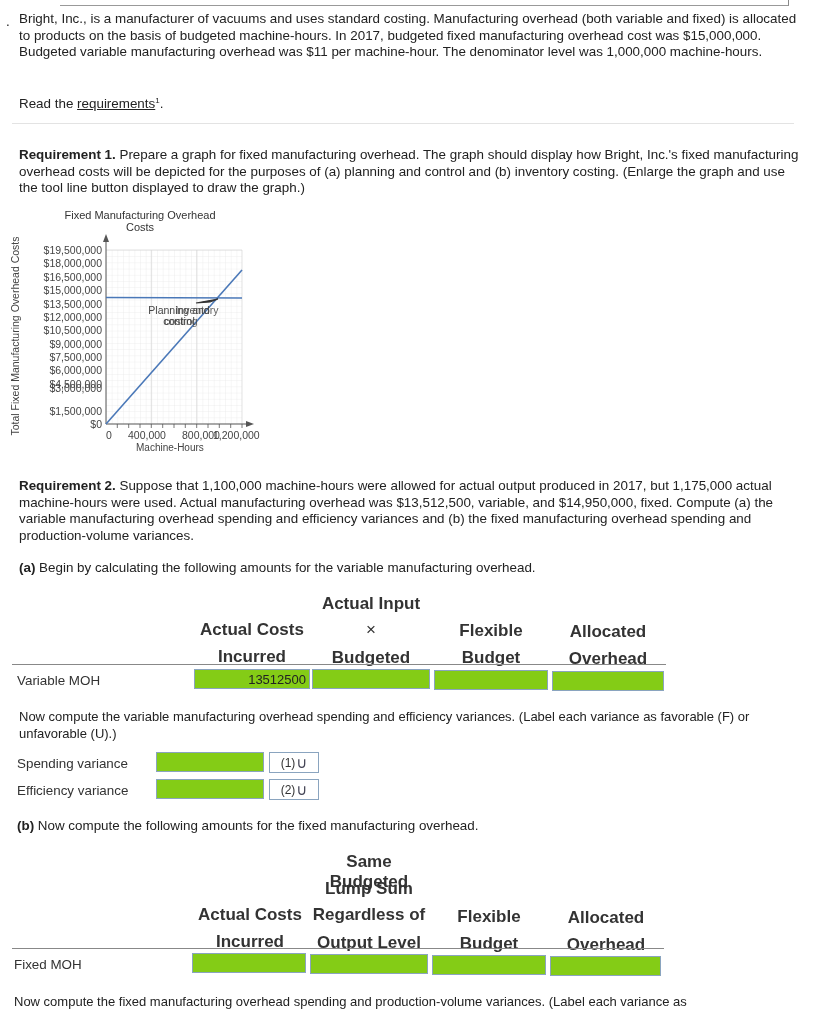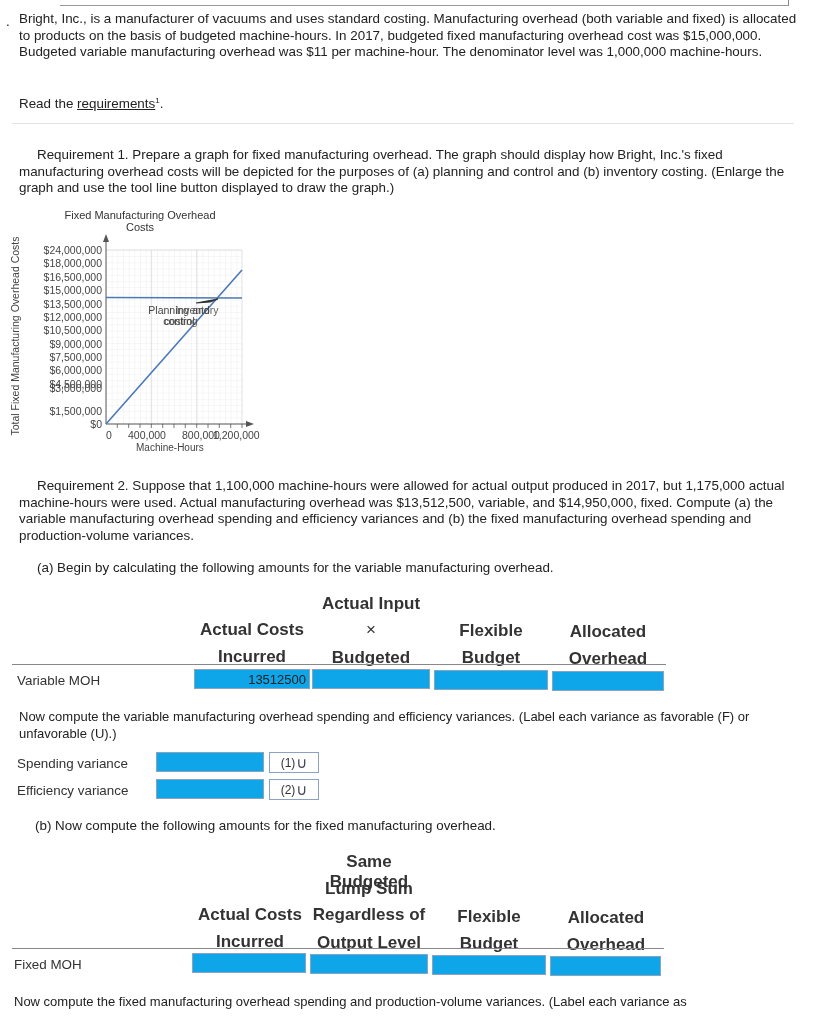--- a/index.html
+++ b/index.html
@@ -11,37 +11,37 @@
   .topbar { left: 60px; top: 0; width: 728px; height: 5px; border: 1px solid #999; border-top: none; border-left: none; border-right: 1px solid #888; border-bottom: 1px solid #999; }
   .bullet { left: 6px; top: 14px; font-size: 13.4px; }
   .para { left: 19px; width: 780px; line-height: 16.5px; font-size: 13.4px; }
   .p1 { top: 11px; }
   .read { left: 19px; top: 96px; font-size: 13.4px; }
   .read a { color: #222; text-decoration: underline; cursor: pointer; }
   .read sup { font-size: 8px; }
   .sep { left: 12px; width: 782px; height: 1px; background: #e3e3e3; }
   .sep1 { top: 123px; }
   .req1 { top: 147px; }
-  b { font-weight: normal; margin-left: 18px; }
+  b { font-weight: bold; }
 
   
   .chart-title { left: 40px; top: 209px; width: 200px; text-align: center; font-size: 11px; line-height: 12px; color: #333; }
   .ylabel { left: -95px; top: 330px; width: 220px; transform: rotate(-90deg); font-size: 10.5px; color: #444; text-align: center; }
   .ytick { width: 66px; text-align: right; font-size: 10.5px; color: #444; line-height: 11px; }
   .xtick { font-size: 10.5px; color: #444; top: 429px; }
   .xlabel { left: 136px; top: 442px; font-size: 10px; color: #444; }
 
   .req2 { top: 478px; }
   .parta { left: 19px; top: 560px; font-size: 13.4px; }
 
   .th { font-size: 17px; font-weight: bold; color: #333; text-align: center; }
   .hline { height: 1px; background: #888; }
   .rowlabel { font-size: 13.4px; color: #333; }
   .inbox {
-    position: absolute; height: 20px; border: 1px solid #8aa4bf; background: #0ea5e9;
+    position: absolute; height: 20px; border: 1px solid #8aa4bf; background: #84cc16;
     box-sizing: border-box; font-family: "Liberation Sans", sans-serif; font-size: 13px;
     text-align: right; padding: 0 3px; color: #222; outline: none;
   }
   .selbox {
     position: absolute; height: 21px; width: 50px; border: 1px solid #8aa4bf; background: #fff;
     box-sizing: border-box; font-size: 12px; color: #333; display: flex; align-items: center; justify-content: center;
     cursor: pointer;
   }
   .mark { font-size: 15px; color: #445; margin-left: 1px; font-family: "DejaVu Sans", sans-serif; }
 </style>
@@ -61,21 +61,21 @@
   <b>Requirement 1.</b><span> Prepare a graph for fixed manufacturing overhead. The graph should display how Bright, Inc.'s fixed manufacturing overhead costs will be depicted for the purposes of (a) planning and control and (b) inventory costing. (Enlarge the graph and use the tool line button displayed to draw the graph.)</span>
 </div>
 
 <div class="abs chart-title">
   <div>Fixed Manufacturing Overhead</div>
   <div>Costs</div>
 </div>
 <div class="abs ylabel">Total Fixed Manufacturing Overhead Costs</div>
 
 <div id="yticks">
-    <div class="abs ytick" style="left: 36px; top: 245px;">$24,000,000</div>
+    <div class="abs ytick" style="left: 36px; top: 245px;">$19,500,000</div>
     <div class="abs ytick" style="left: 36px; top: 258.385px;">$18,000,000</div>
     <div class="abs ytick" style="left: 36px; top: 271.769px;">$16,500,000</div>
     <div class="abs ytick" style="left: 36px; top: 285.154px;">$15,000,000</div>
     <div class="abs ytick" style="left: 36px; top: 298.538px;">$13,500,000</div>
     <div class="abs ytick" style="left: 36px; top: 311.923px;">$12,000,000</div>
     <div class="abs ytick" style="left: 36px; top: 325.308px;">$10,500,000</div>
     <div class="abs ytick" style="left: 36px; top: 338.692px;">$9,000,000</div>
     <div class="abs ytick" style="left: 36px; top: 352.077px;">$7,500,000</div>
     <div class="abs ytick" style="left: 36px; top: 365.462px; text-align: right;">$6,000,000</div>
     <div class="abs ytick" style="left: 36px; top: 378.846px;">$4,500,000</div>

